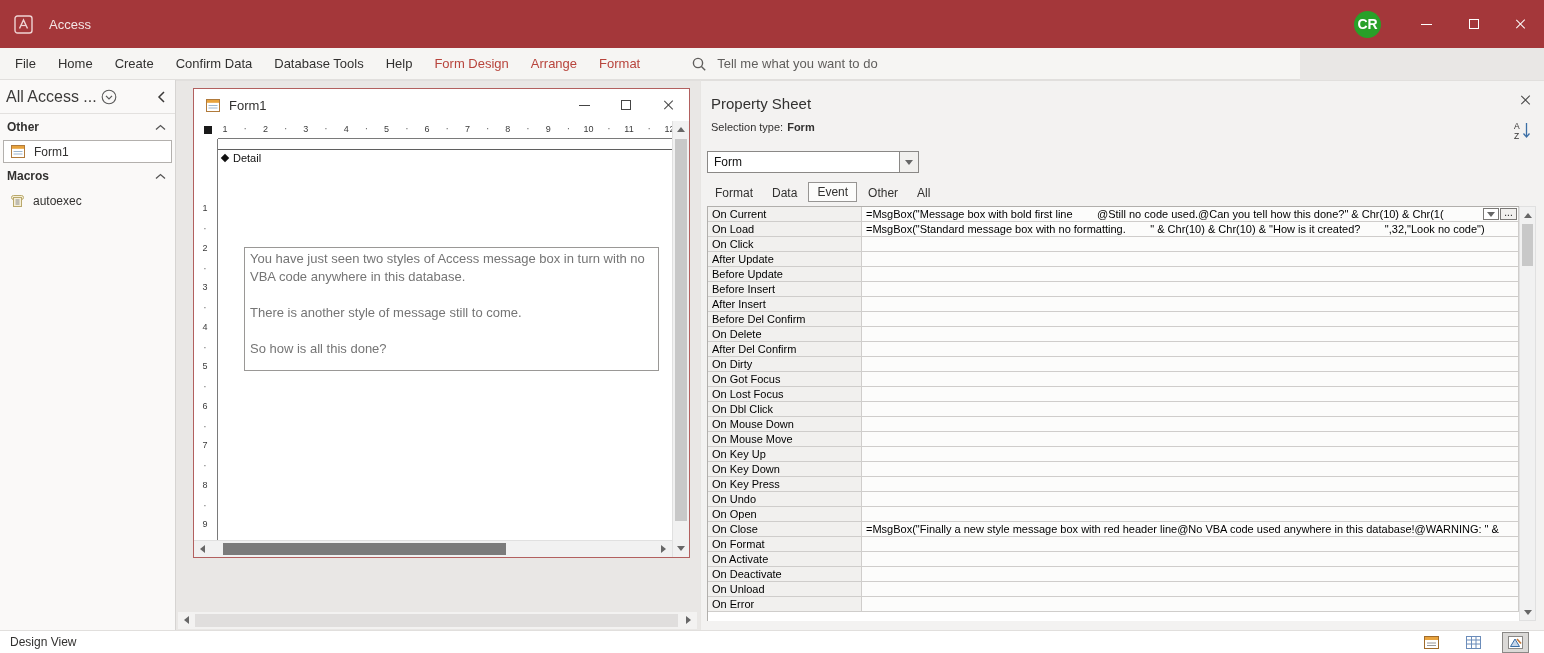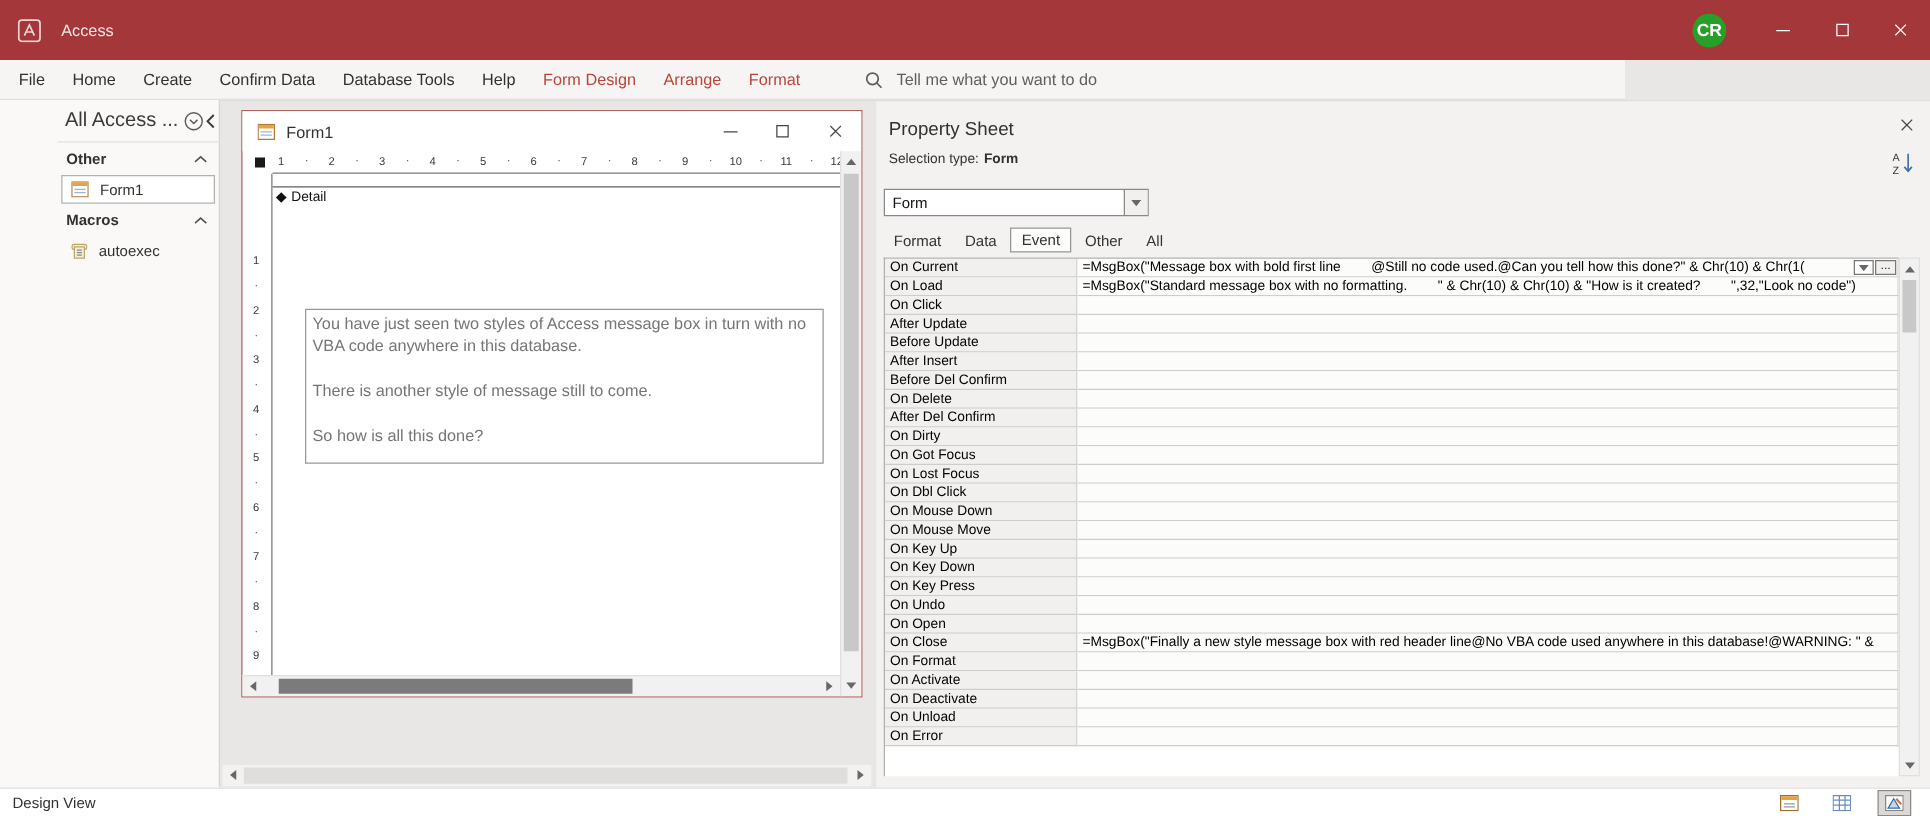--- a/index.html
+++ b/index.html
@@ -22,21 +22,21 @@
 
   
   .ribbonbar{position:absolute;left:0;top:48px;width:1300px;height:32px;background:#f6f5f3;border-bottom:1px solid #e1dfdd;display:flex;align-items:center;}
   .rtabs{display:flex;margin-left:4px;}
   .rtab{font-size:13px;color:#323130;padding:0 11px;line-height:31px;white-space:nowrap;}
   .rtab.contextual{color:var(--ctx-tab);}
   .ribbon-search{display:flex;align-items:center;margin-left:40px;}
   .search-text{font-size:13px;color:#605e5c;margin-left:10px;}
 
   
-  .sidebar{position:absolute;left:0;top:80px;width:176px;height:550px;background:#faf9f8;border-right:1px solid #d6d4d2;padding-left:46px;}
+  .sidebar{position:absolute;left:0;top:80px;width:176px;height:550px;background:#faf9f8;border-right:1px solid #d6d4d2;}
   .sidebar-header{height:34px;display:flex;align-items:center;border-bottom:1px solid #e3e1df;padding:0 6px;}
   .sidebar-title{font-size:16px;color:#3b3a39;white-space:nowrap;}
   .nav-menu-icon{margin-left:4px;display:flex;}
   .shutter-icon{margin-left:auto;display:flex;margin-right:3px;}
   .nav-group-header{display:flex;align-items:center;height:26px;padding:0 7px;}
   .nav-group-label{font-size:12px;font-weight:700;color:#323130;}
   .nav-chev{margin-left:auto;display:flex;margin-right:2px;}
   .nav-item{display:flex;align-items:center;height:23px;margin:0 3px;padding-left:7px;border:1px solid transparent;}
   .nav-item.selected{border-color:#b3b0ad;background:#fff;}
   .nav-ico{display:flex;margin-right:9px;}
@@ -385,20 +385,26 @@
           <span class="pv-text"></span>
         </div>
       </div>
       <div class="prow">
         <div class="plabel">Before Update</div>
         <div class="pvalue">
           <span class="pv-text"></span>
         </div>
       </div>
       <div class="prow">
+        <div class="plabel">Before Insert</div>
+        <div class="pvalue">
+          <span class="pv-text"></span>
+        </div>
+      </div>
+      <div class="prow">
         <div class="plabel">After Insert</div>
         <div class="pvalue">
           <span class="pv-text"></span>
         </div>
       </div>
       <div class="prow">
         <div class="plabel">Before Del Confirm</div>
         <div class="pvalue">
           <span class="pv-text"></span>
         </div>

